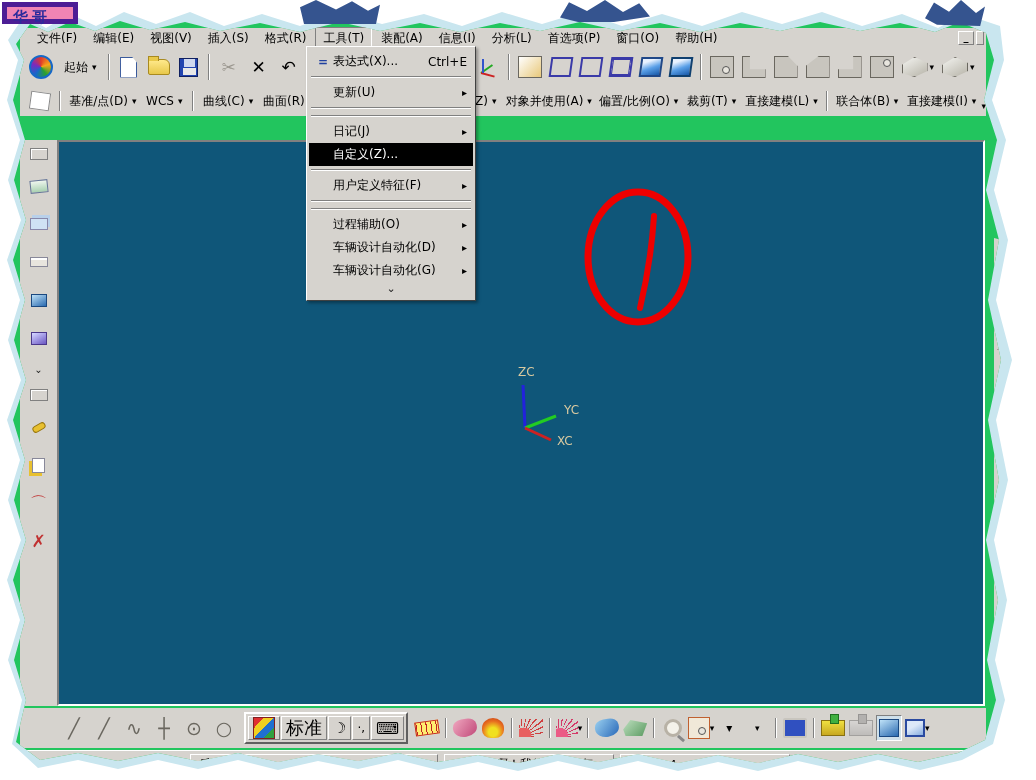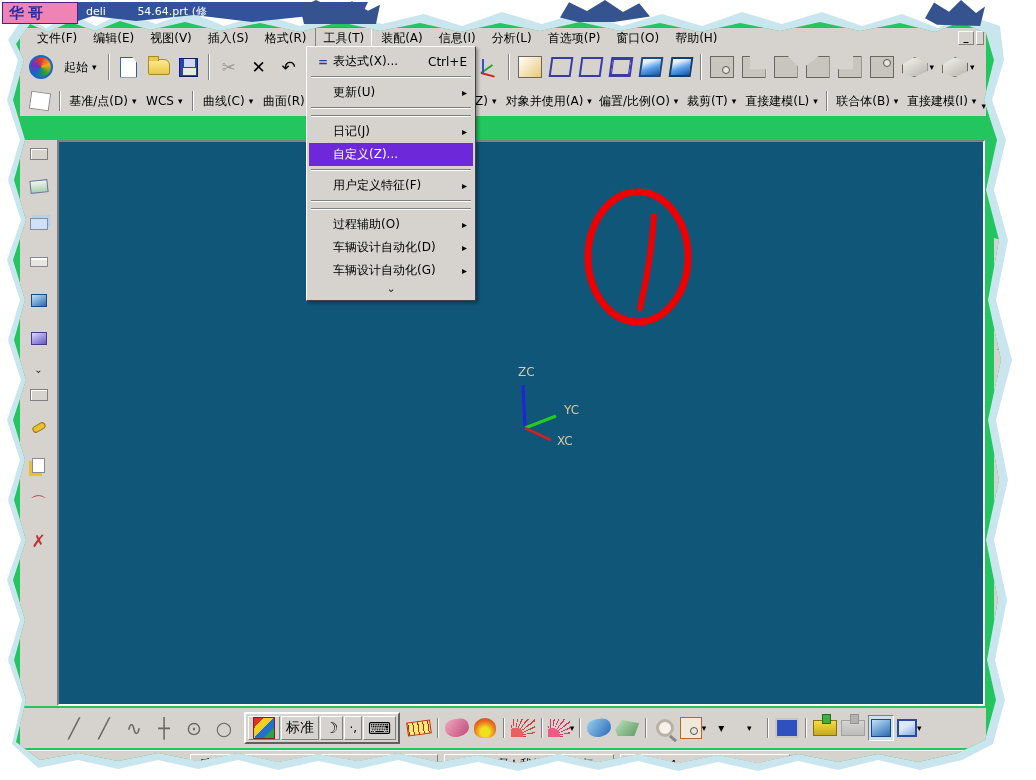--- a/index.html
+++ b/index.html
@@ -11,21 +11,21 @@
   .torn-bg { position:absolute; left:0; top:0; width:1036px; height:780px; background:#c9e6ef;
     clip-path:polygon(8px 40px,24px 16px,46px 28px,70px 14px,96px 26px,124px 12px,156px 24px,190px 12px,224px 26px,262px 14px,300px 26px,340px 12px,382px 24px,424px 14px,462px 26px,502px 12px,542px 24px,582px 12px,622px 26px,662px 14px,702px 26px,742px 12px,782px 24px,822px 12px,862px 26px,902px 14px,938px 28px,964px 14px,1000px 26px,1004px 60px,992px 100px,1006px 140px,994px 190px,1008px 240px,996px 300px,1012px 360px,996px 420px,1008px 480px,994px 540px,1007px 600px,995px 660px,1005px 700px,993px 744px,962px 760px,920px 770px,878px 760px,838px 770px,798px 761px,758px 771px,718px 762px,678px 771px,638px 761px,598px 770px,558px 761px,518px 771px,478px 762px,438px 770px,398px 760px,358px 769px,318px 761px,278px 770px,238px 760px,198px 769px,158px 760px,118px 769px,78px 760px,38px 768px,12px 744px,22px 700px,8px 660px,20px 620px,7px 580px,21px 540px,8px 500px,20px 460px,7px 420px,21px 380px,8px 340px,20px 300px,7px 260px,21px 220px,8px 180px,20px 140px,7px 100px,18px 60px); }
 
   .app { position:absolute; left:0; top:0; width:1036px; height:780px; background:#22c55e;
     clip-path:polygon(16px 44px,30px 24px,48px 32px,70px 22px,95px 31px,120px 21px,150px 30px,185px 22px,220px 31px,260px 23px,300px 32px,340px 22px,380px 31px,420px 23px,460px 32px,500px 23px,540px 31px,580px 22px,620px 31px,660px 23px,700px 32px,740px 23px,780px 31px,820px 22px,860px 31px,900px 23px,935px 32px,960px 22px,986px 33px,994px 60px,984px 100px,997px 140px,986px 190px,999px 240px,988px 300px,1001px 360px,988px 420px,999px 480px,986px 540px,998px 600px,987px 660px,996px 700px,985px 740px,958px 753px,918px 762px,878px 754px,838px 762px,798px 754px,758px 763px,718px 755px,678px 763px,638px 754px,598px 762px,558px 754px,518px 763px,478px 755px,438px 762px,398px 753px,358px 761px,318px 754px,278px 762px,238px 753px,198px 761px,158px 753px,118px 761px,78px 753px,40px 760px,16px 742px,26px 700px,14px 660px,25px 620px,13px 580px,26px 540px,14px 500px,25px 460px,13px 420px,26px 380px,14px 340px,25px 300px,13px 260px,26px 220px,14px 180px,25px 140px,13px 100px,24px 60px); }
 
   
   .raised { border-top:1px solid #fff; border-left:1px solid #fff; border-right:1px solid #808080; border-bottom:1px solid #808080; background:#d6d3ce; }
 
   
-  .title-pink { position:absolute; left:2px; top:2px; width:76px; height:22px; background:#ef84b4; border:1px solid #4c1d95; color:#2b2b9c; font-weight:bold; font-size:15px; line-height:20px; padding-left:6px; letter-spacing:4px; }
+  .title-pink { position:absolute; left:2px; top:2px; width:76px; height:22px; background:#ef84b4; border:5px solid #4c1d95; color:#2b2b9c; font-weight:bold; font-size:15px; line-height:20px; padding-left:6px; letter-spacing:4px; }
   .title-blue { position:absolute; left:78px; top:2px; width:290px; height:20px; background:#32529c; color:#fff; font-size:11px; line-height:19px; padding-left:8px;
     clip-path:polygon(0 0,100% 0,97% 90%,80% 70%,60% 100%,40% 65%,20% 95%,5% 70%,0 95%); white-space:nowrap; overflow:hidden; }
   .title-blob { position:absolute; background:#35548f; }
   .blob1 { left:300px; top:0; width:80px; height:24px; clip-path:polygon(5% 100%,0 30%,20% 0,45% 40%,65% 5%,85% 45%,100% 20%,95% 100%); }
   .blob2 { left:560px; top:0; width:90px; height:22px; clip-path:polygon(0 80%,10% 10%,30% 50%,50% 0,70% 55%,88% 15%,100% 75%,60% 100%,20% 100%); }
   .blob3 { left:925px; top:0; width:60px; height:26px; clip-path:polygon(0 70%,15% 10%,40% 45%,60% 0,85% 50%,100% 25%,92% 100%,20% 95%); }
 
   
   .menubar { position:absolute; left:20px; top:28px; width:966px; height:20px; display:flex; align-items:center; padding-left:10px; gap:2px; background:#d6d3ce; }
   .menubar .mitem { padding:2px 7px; white-space:nowrap; cursor:default; }
@@ -124,21 +124,21 @@
   .ie-ic { width:15px; height:15px; border-radius:50%; color:#2b6bd8; font-weight:bold; font-size:14px; line-height:14px; font-family:"DejaVu Serif",serif; }
   .nx-ic { width:15px; height:15px; border-radius:50%; background:conic-gradient(#e03a2a,#f7a61b,#2aa12e,#1668c8,#7a2ac0,#e03a2a); }
 
   
   .toolsmenu { position:absolute; left:306px; top:46px; width:170px; background:#d6d3ce; border:1px solid #404040; border-top-color:#fff; border-left-color:#fff; box-shadow:2px 2px 3px rgba(0,0,0,.35); padding:3px 2px; z-index:50; }
   .mi { height:23px; display:flex; align-items:center; padding:0 6px 0 4px; white-space:nowrap; }
   .mi .micon { width:20px; text-align:center; color:#2040a0; font-weight:bold; }
   .mi .mlabel { flex:0 1 auto; }
   .mi .msc { margin-left:auto; padding-left:10px; }
   .mi .marr { margin-left:auto; font-size:10px; }
-  .mi.hilite { background:#6d28d9; color:#fff; }
+  .mi.hilite { background:#000000; color:#fff; }
   .msep { height:8px; display:flex; align-items:center; padding:0 2px; }
   .msep::before { content:""; width:100%; border-top:1px solid #808080; border-bottom:1px solid #fff; }
   .mchev { height:15px; text-align:center; font-size:11px; color:#222; }
 </style>
 </head>
 <body>
 
 <div class="stage">
   <div class="torn-bg"></div>
 
@@ -404,21 +404,21 @@
         </div>
       <div class="tbtn">
           <span class="curve-glyph">○</span>
         </div>
 
       <div class="ime">
         <div class="cell">
             <div class="imelogo"></div>
           </div>
         <div class="cell">
-            <span style="font-size:14px">标准</span>
+            <span style="font-size:18px">标准</span>
           </div>
         <div class="cell">
             <span class="moonic">☽</span>
           </div>
         <div class="cell">
             <span>·,</span>
           </div>
         <div class="cell">
             <span class="kbdic">⌨</span>
           </div>
@@ -496,24 +496,20 @@
       </div>
       <div class="task" style="width:170px">
         <span class="nx-ic"></span>
         <span>NX 4</span>
         <span style="margin-left:14px">d ing</span>
       </div>
     </div>
   </div>
 
   <div class="title-pink">华哥</div>
-  <div class="title-blue">
-    <span>deli</span>
-    <span style="margin-left:28px">54.64.prt (修</span>
-  </div>
   <div class="title-blob blob1"></div>
   <div class="title-blob blob2"></div>
   <div class="title-blob blob3"></div>
 
   <div class="toolsmenu">
     <div class="mi">
       <span class="micon">=</span>
       <span class="mlabel">表达式(X)...</span>
       <span class="msc">Ctrl+E</span>
     </div>

